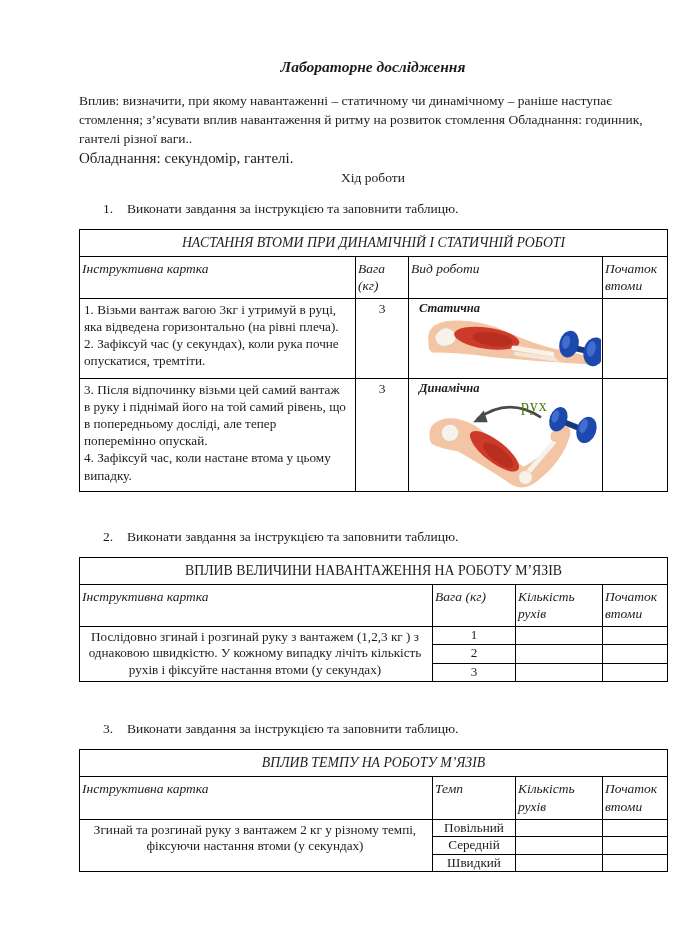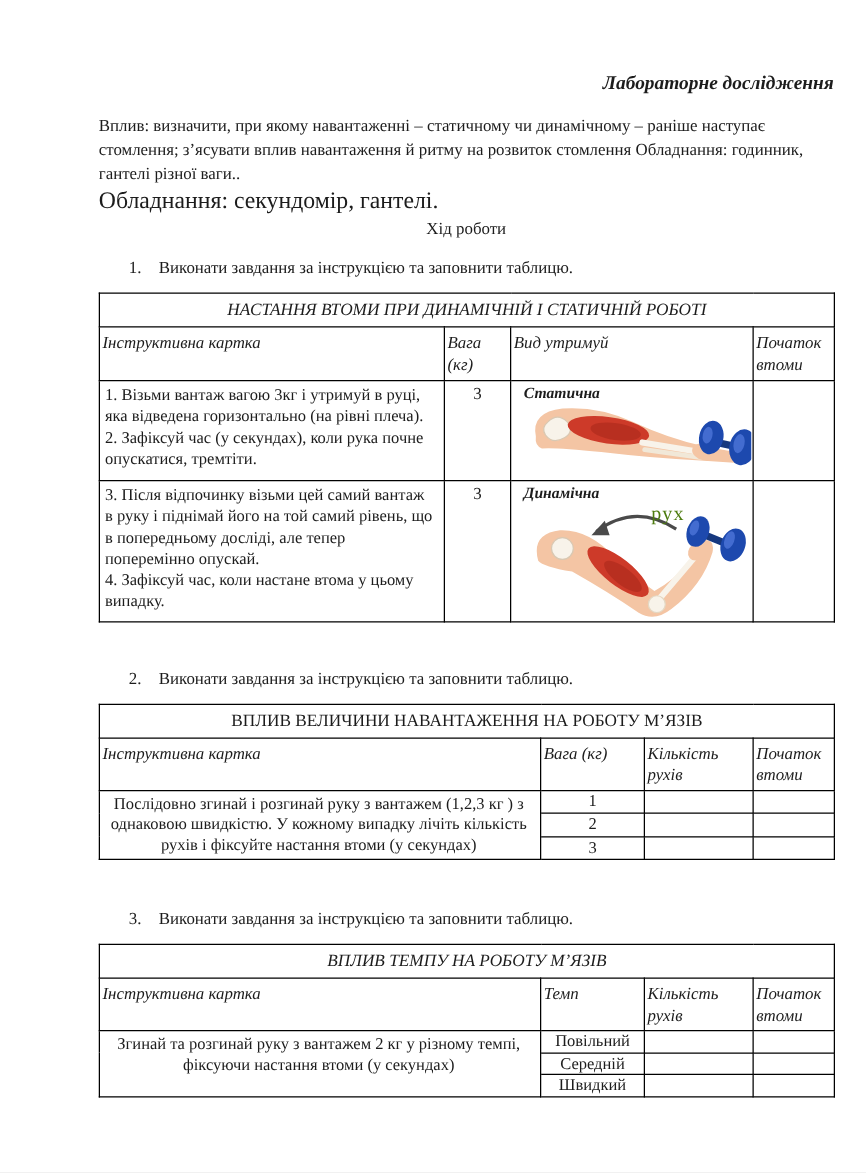--- a/index.html
+++ b/index.html
@@ -2,24 +2,24 @@
 <html><head>
 <meta charset="utf-8">
 <style>
   * { margin:0; padding:0; box-sizing:border-box; }
   html,body { background:#e8e8e8; }
   .page {
     width:693px; height:938px; background:#ffffff; overflow:hidden;
     font-family:"Liberation Serif","DejaVu Serif",serif; color:#1c1c1c;
     padding:58px 26px 0 79px; position:relative; margin:0 auto;
   }
-  .doc-title { font-size:15.5px; font-weight:bold; font-style:italic; text-align:right; }
+  .doc-title { font-size:15.5px; font-weight:bold; font-style:italic; text-align:center; }
   .theme { font-size:16.5px; font-weight:bold; line-height:1.28; margin-top:20px; white-space:pre-line; }
   .meta { font-size:13.5px; line-height:1.42; margin-top:15px; }
-  .equip { font-size:19px; line-height:1.42; }
+  .equip { font-size:15px; line-height:1.42; }
   .procedure { font-size:13.5px; text-align:center; }
   .step { font-size:13.5px; margin-top:15px; padding-left:24px; }
   .step .step-num { display:inline-block; width:24px; }
   .step2m { margin-top:37px; }
   .step3m { margin-top:39px; }
 
   table { width:588px; border-collapse:collapse; table-layout:fixed; margin-top:12px; }
   td { border:1px solid #000; vertical-align:top; }
   .tbl-title { text-align:center; font-size:13.8px; padding:5px 2px; height:27px; vertical-align:middle; }
   .italic { font-style:italic; }
@@ -57,21 +57,21 @@
         <col style="width:194px">
         <col style="width:65px">
       </colgroup>
     <tbody>
         <tr>
       <td colspan="4" class="tbl-title italic">НАСТАННЯ ВТОМИ ПРИ ДИНАМІЧНІЙ І СТАТИЧНІЙ РОБОТІ</td>
     </tr>
     <tr class="hdr">
       <td>Інструктивна картка</td>
       <td>Вага (кг)</td>
-      <td>Вид утримуй</td>
+      <td>Вид роботи</td>
       <td>Початок втоми</td>
     </tr>
     <tr class="row1">
       <td class="instr">1. Візьми вантаж вагою 3кг і утримуй в руці, яка відведена горизонтально (на рівні плеча).
 2. Зафіксуй час (у секундах), коли рука почне опускатися, тремтіти.</td>
       <td class="wt">3</td>
       <td class="img-cell">
         <div class="img-label">Статична</div>
         <svg viewBox="0 0 190 62" width="184" height="60">
           <g>

